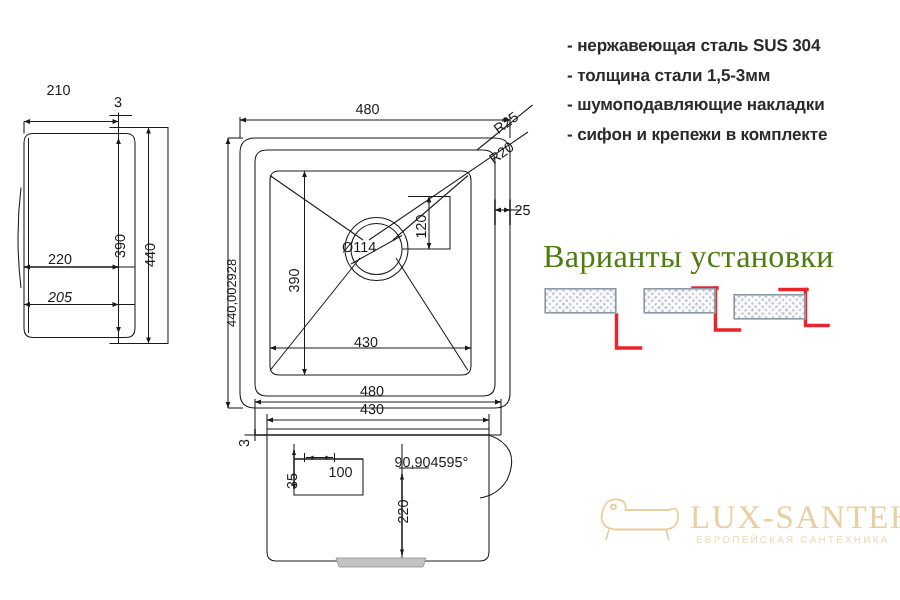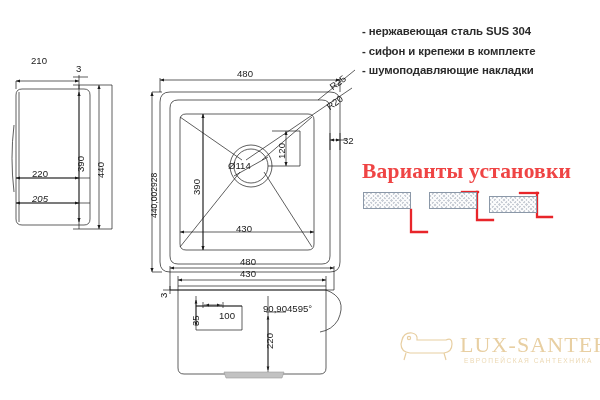--- a/index.html
+++ b/index.html
@@ -38,31 +38,32 @@
   }
   .spec-item {
     font-family: "Liberation Sans", sans-serif;
     font-size: 11.4px;
     font-weight: bold;
     color: #2b2b2b;
     line-height: 1.0;
     margin-bottom: 8.2px;
     white-space: nowrap;
     letter-spacing: -0.1px;
+    margin-left: 16px;
   }
 
   
   .variants-title {
     position: absolute;
     left: 362px;
     top: 159px;
     font-family: "Liberation Serif", serif;
     font-size: 21.5px;
-    font-weight: bold;
-    color: #ef4444;
+    font-weight: normal;
+    color: #4d7c0f;
     white-space: nowrap;
     letter-spacing: 0.2px;
   }
 
   
   .variant {
     position: absolute;
     width: 58px;
     height: 46px;
   }
@@ -288,22 +289,23 @@
 
     <g stroke="#e8cfa2" fill="none" stroke-width="1.2">
       <path d="M 402 340 Q 404 332 412 333 Q 418 334 417 340 L 446 340 Q 452 337 452 344 Q 452 352 444 353 L 410 353 Q 401 352 401 344 Z"></path>
       <path d="M 406 353 L 404 360 M 444 353 L 446 360"></path>
       <circle cx="409" cy="338" r="1.6"></circle>
     </g>
   </svg>
 
   <div class="spec-list">
     <div class="spec-item">- нержавеющая сталь SUS 304</div>
+    <div class="spec-item">- толщина стали 1,5-3мм</div>
+    <div class="spec-item">- шумоподавляющие накладки</div>
     <div class="spec-item">- сифон и крепежи в комплекте</div>
-    <div class="spec-item">- шумоподавляющие накладки</div>
   </div>
 
   <div class="variants-title">Варианты установки</div>
 
   <div class="variant" style="left:363px; top:190px;">
     <div class="slab" style="top:2px;"></div>
   </div>
   <div class="variant" style="left:429px; top:190px;">
     <div class="slab" style="top:2px;"></div>
   </div>
@@ -321,21 +323,21 @@
   <div class="dim rot90" style="left:76px; top:172px;">390</div>
   <div class="dim rot90" style="left:96px; top:178px;">440</div>
   <div class="dim" style="left:32px; top:169px;">220</div>
   <div class="dim" style="left:32px; top:194px;font-style:italic;">205</div>
 
   <div class="dim" style="left:237px; top:69px;">480</div>
   <div class="dim small rot90" style="left:150px; top:218px;">440,002928</div>
   <div class="dim rot90" style="left:192px; top:195px;">390</div>
   <div class="dim" style="left:228px; top:161px;text-align:right;">Ø114</div>
   <div class="dim rot90" style="left:277px; top:159px;">120</div>
-  <div class="dim" style="left:343px; top:136px;">32</div>
+  <div class="dim" style="left:343px; top:136px;">25</div>
   <div class="dim" style="left:236px; top:224px;">430</div>
   <div class="dim rotR25" style="left:328px; top:84px;">R25</div>
   <div class="dim rotR25" style="left:325px; top:104px;">R20</div>
 
   <div class="dim" style="left:240px; top:257px;">480</div>
   <div class="dim" style="left:240px; top:269px;">430</div>
   <div class="dim rot90" style="left:159px; top:298px;">3</div>
   <div class="dim rot90" style="left:191px; top:326px;">35</div>
   <div class="dim" style="left:219px; top:311px;text-align:right;">100</div>
   <div class="dim" style="left:263px; top:304px;">90,904595°</div>

